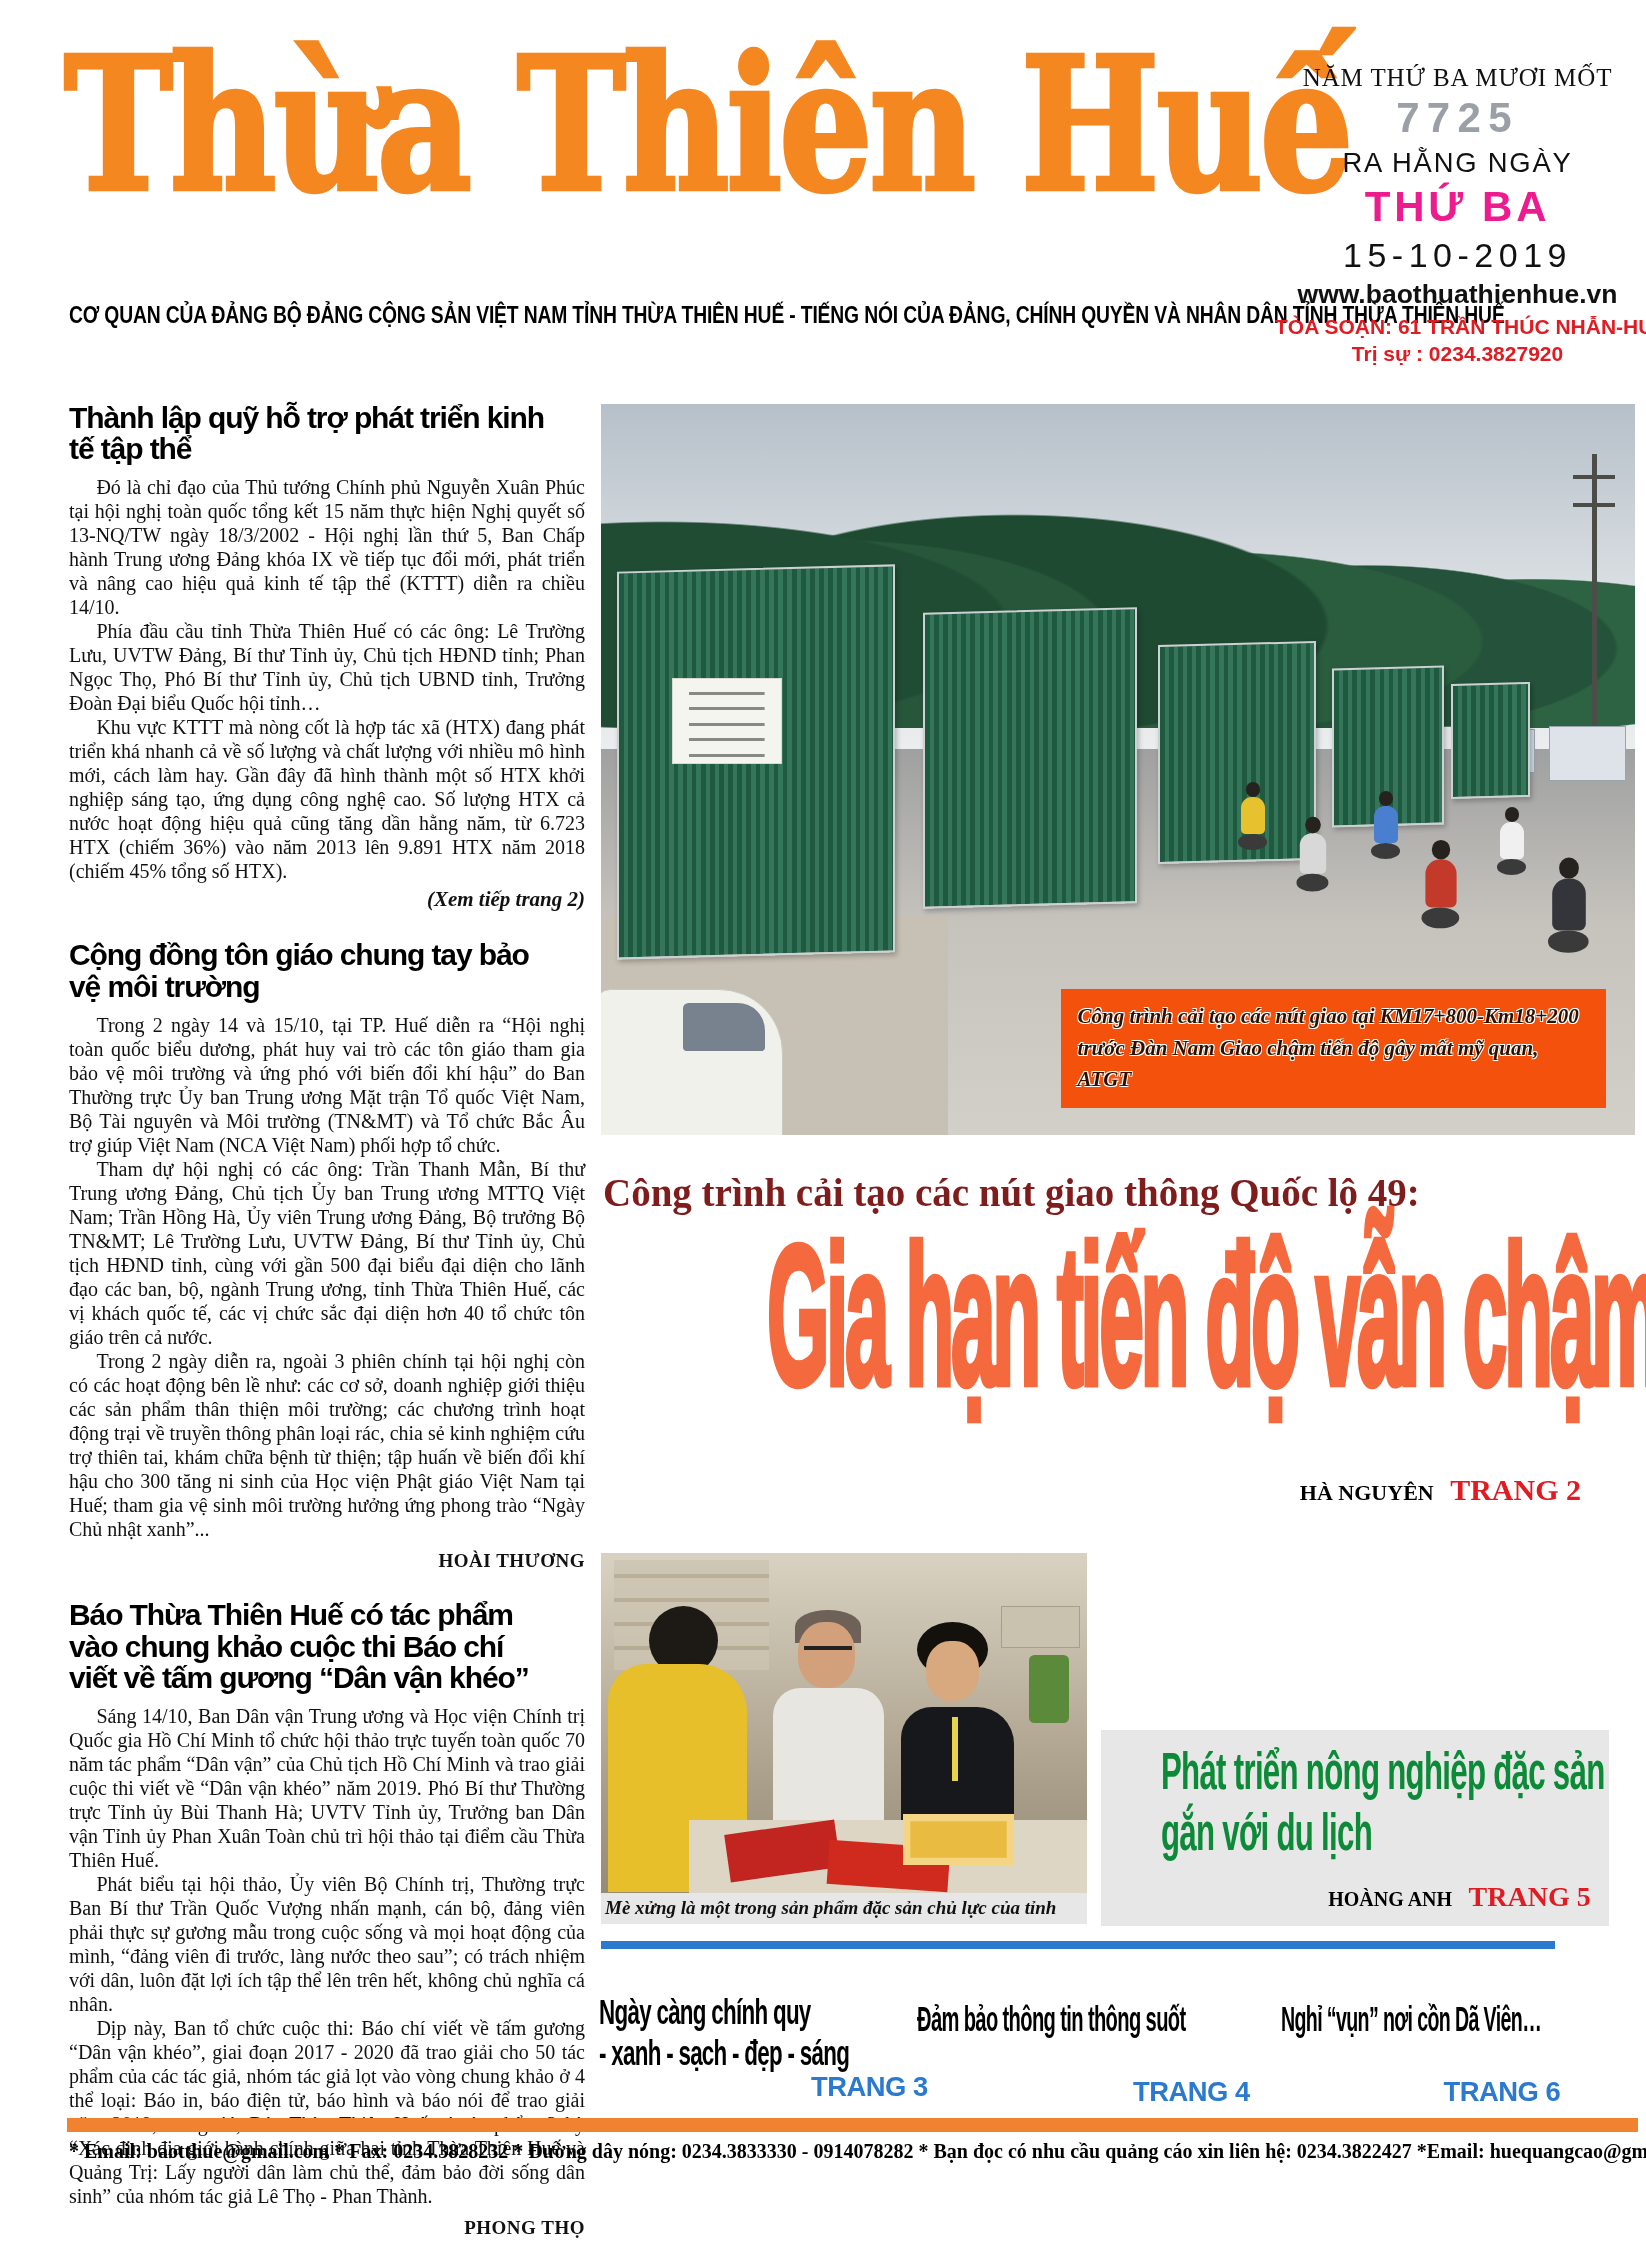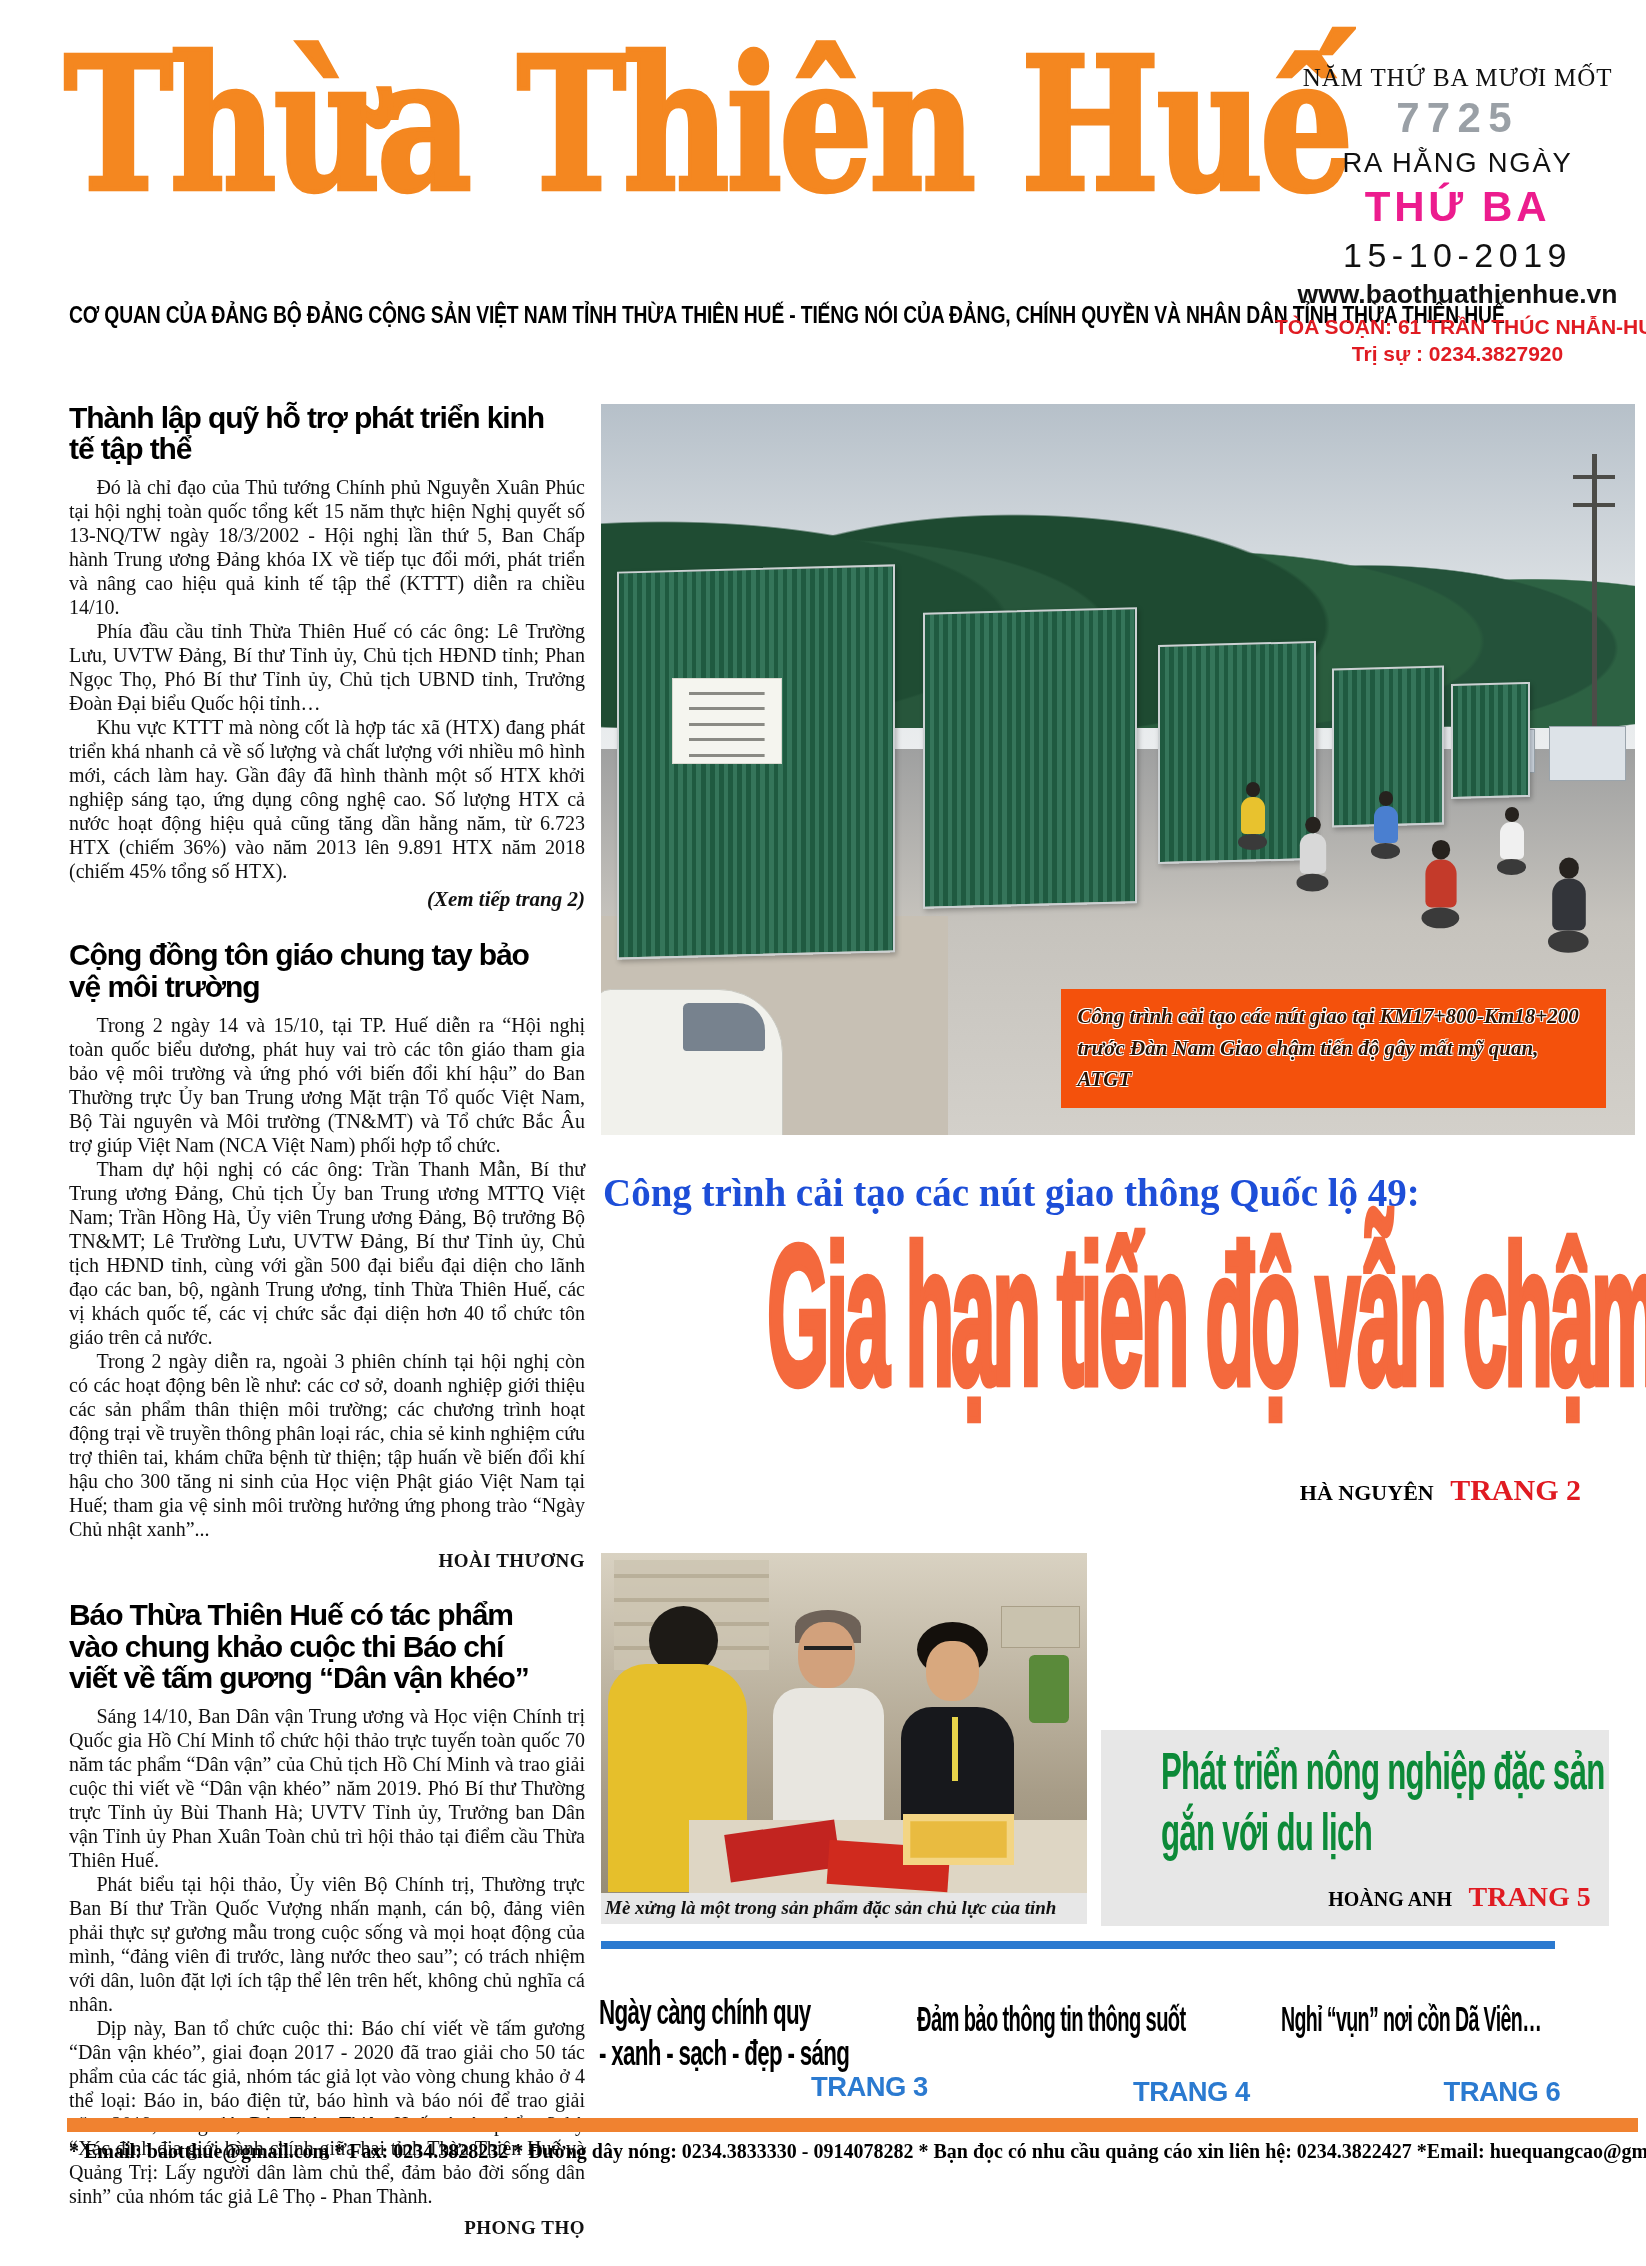--- a/index.html
+++ b/index.html
@@ -56,21 +56,21 @@
   .truck{position:absolute;background:#dde3e8;border:0.9px solid #9aa4ac;}
   .p-pole{position:absolute;left:991px;top:50px;width:4.6px;height:302px;background:#4c4c48;}
   .p-arm{position:absolute;left:972px;width:42px;height:3.7px;background:#4c4c48;}
   .p-car{position:absolute;left:-7.3px;top:585px;width:187px;height:155px;background:#f1f1ec;
     border-radius:16.4px 64px 5.5px 5.5px;border:0.9px solid #c9c9c2;}
   .p-car::before{content:"";position:absolute;right:16.4px;top:12.8px;width:82px;height:48px;background:#77828e;border-radius:5.5px 27.4px 3.7px 3.7px;}
   .photo-cap{position:absolute;right:29px;bottom:27.4px;width:512px;background:#f4510c;padding:12px 16.4px;
     font-style:italic;font-weight:bold;font-size:21px;line-height:1.5;color:#2b1200;
     text-shadow:0.9px 0.9px 0 #fff,-0.9px -0.9px 0 #fff,0.9px -0.9px 0 #fff,-0.9px 0.9px 0 #fff;}
   
-  .kicker{position:absolute;left:603px;top:1170px;font-weight:bold;font-size:39px;color:#1d4ed8;}
+  .kicker{position:absolute;left:603px;top:1170px;font-weight:bold;font-size:39px;color:#7f1d1d;}
   .big-head-wrap{position:absolute;left:602px;top:1217px;width:996px;text-align:center;}
   .big-head{display:inline-block;font-family:"Liberation Sans",sans-serif;font-weight:bold;font-size:110px;
     letter-spacing:-4.6px;color:#f4693d;-webkit-text-stroke:3.7px #f4693d;white-space:nowrap;
     transform:scale(0.73,1.8);transform-origin:center top;line-height:1;}
   .main-byline{position:absolute;left:1142px;top:1473px;width:439px;text-align:right;}
   .byline-name{font-weight:bold;font-size:22px;color:#000;}
   .page-ref{font-weight:bold;font-size:30px;color:#e01b22;margin-left:12.8px;}
   
   .feat-photo{position:absolute;left:601px;top:1553px;width:486px;height:340px;overflow:hidden;
     background:linear-gradient(#d9d2c2,#a89d88 70%,#968c76);}

